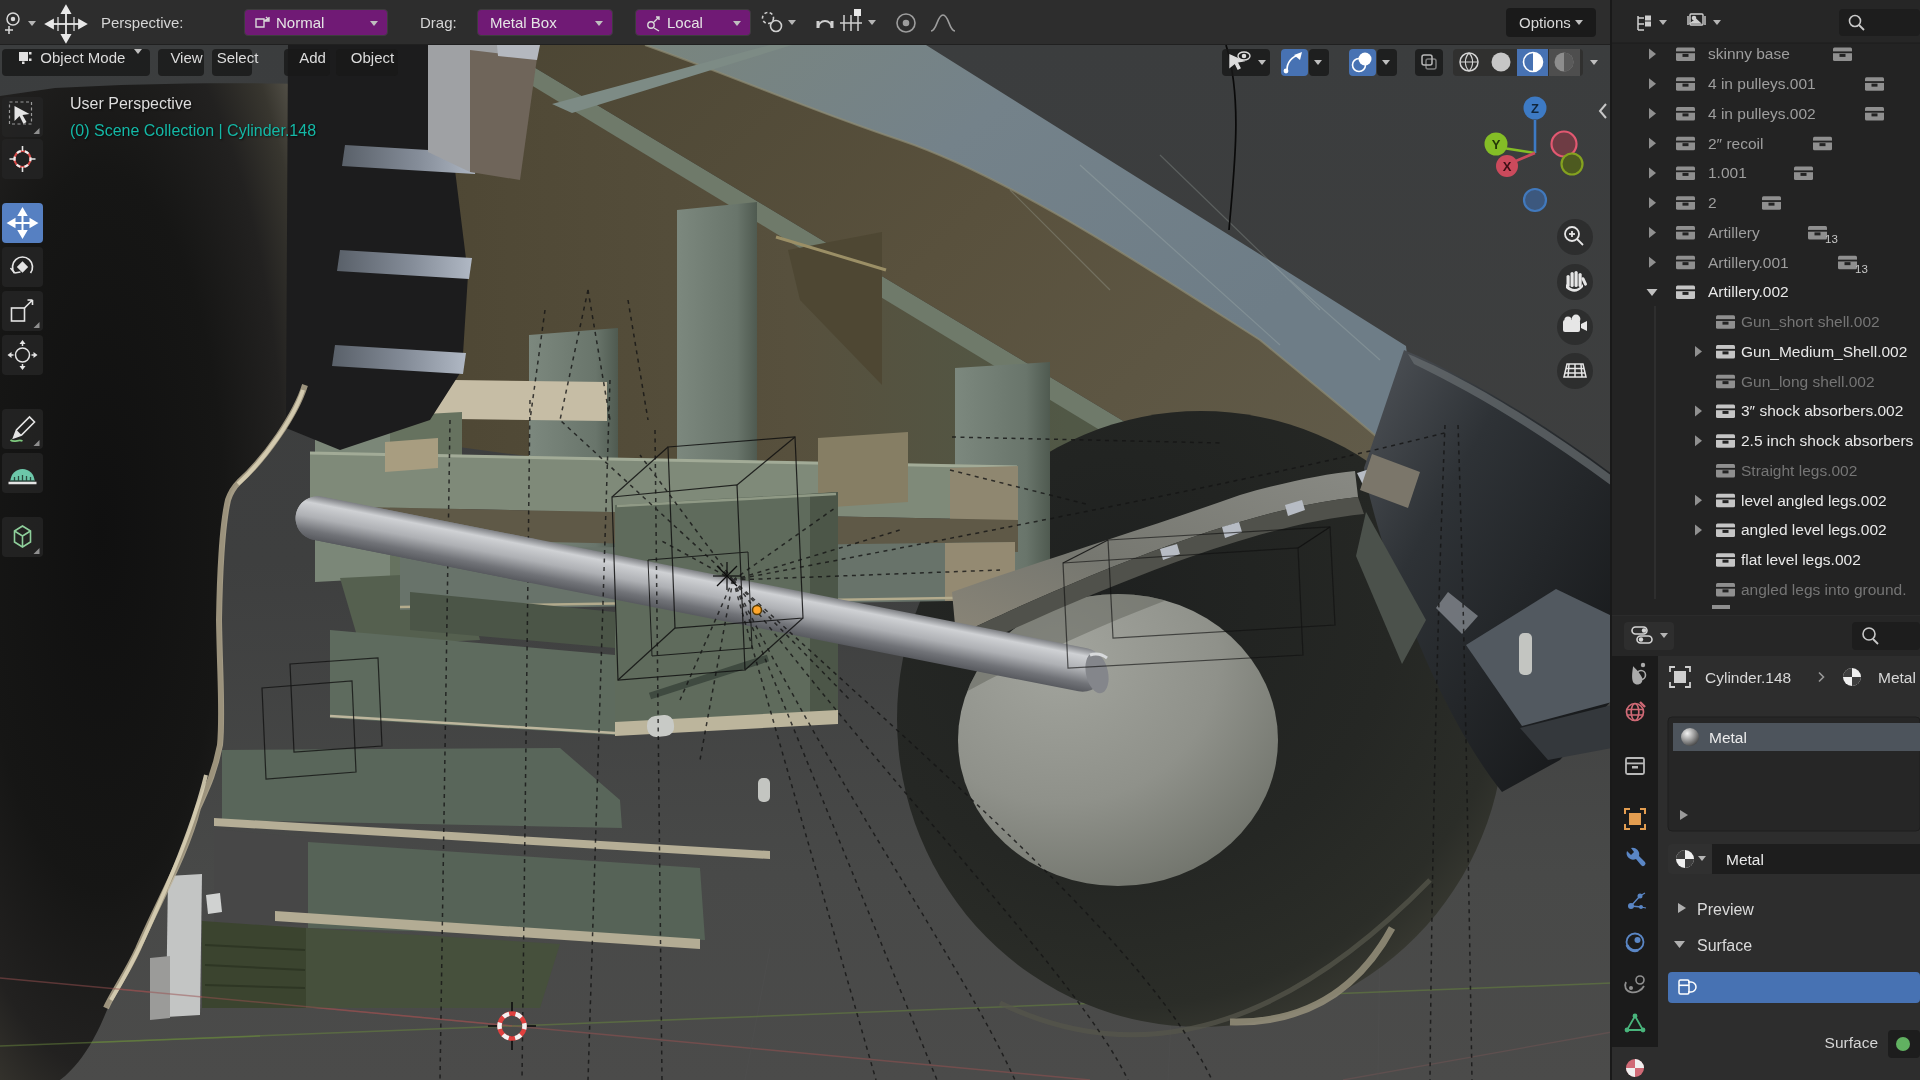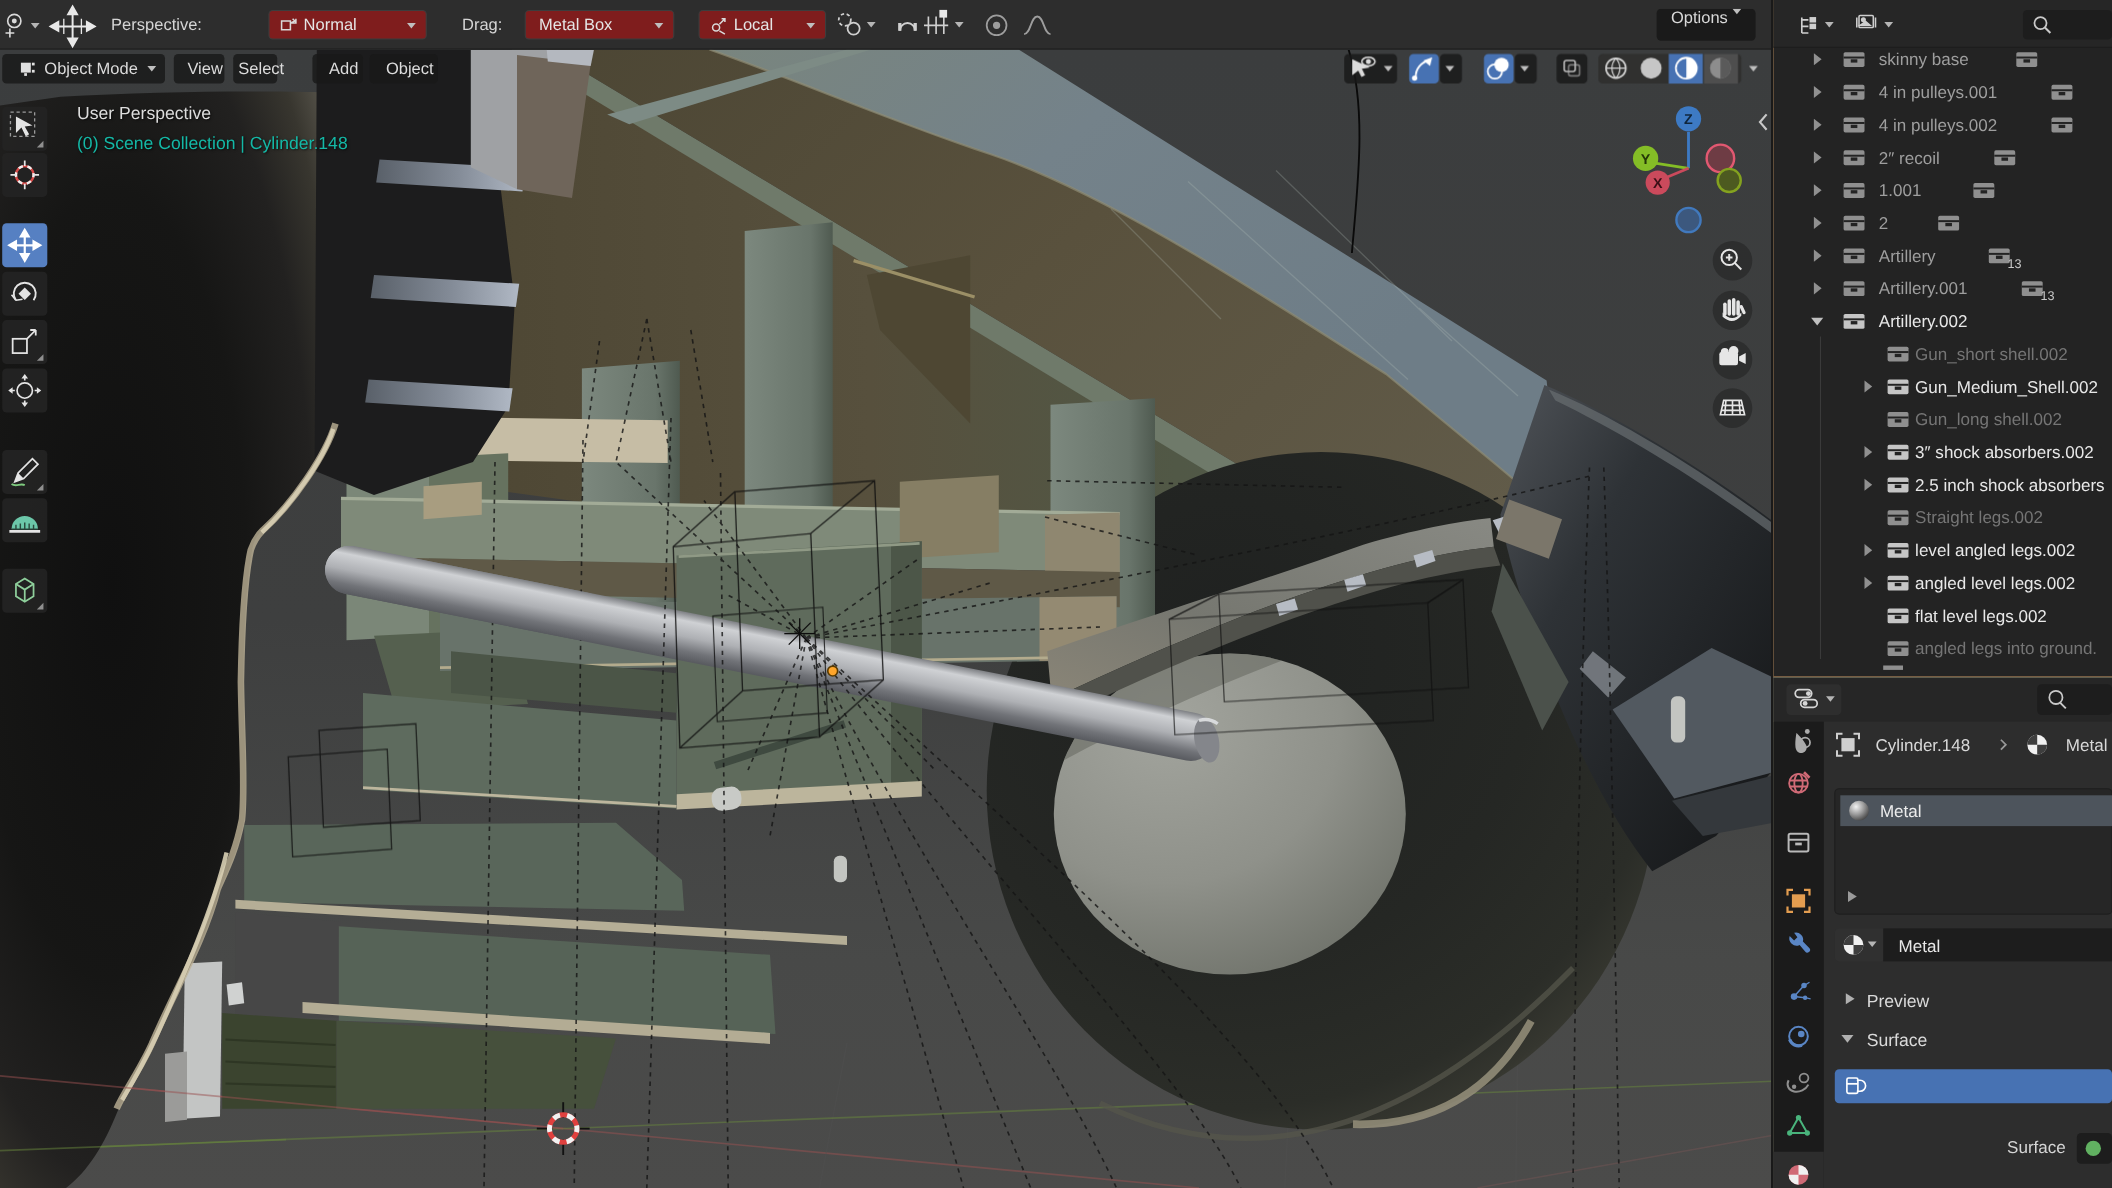--- a/index.html
+++ b/index.html
@@ -3,25 +3,25 @@
 <meta charset="utf-8">
 <style>
   * { margin:0; padding:0; box-sizing:border-box; }
   html,body { width:1920px; height:1080px; overflow:hidden; background:#2b2b2b;
     font-family:"Liberation Sans", sans-serif; }
   #root { position:absolute; top:0; left:0; width:1920px; height:1080px; }
   .abs { position:absolute; }
   
   #topbar { left:0; top:0; width:1612px; height:45px; background:#2d2d2d; border-bottom:1px solid #202020; }
   .tlabel { color:#d5d5d5; font-size:15px; line-height:45px; position:absolute; top:0; }
-  .drop { position:absolute; top:9px; height:27px; background:#7f1d1d; border:1px solid #3d3d3d; border-radius:4px; color:#e5e5e5; font-size:15px; display:flex; align-items:center; }
-  .darkbtn { position:absolute; background:rgba(24,24,24,.85); border-radius:4px; color:#d9d9d9; font-size:15px; display:flex; justify-content:center; }
+  .drop { position:absolute; top:9px; height:27px; background:#701a75; border:1px solid #3d3d3d; border-radius:4px; color:#e5e5e5; font-size:15px; display:flex; align-items:center; }
+  .darkbtn { position:absolute; background:rgba(24,24,24,.85); border-radius:4px; color:#d9d9d9; font-size:15px; display:flex; align-items:center; justify-content:center; }
   .caret { width:0; height:0; border-left:4px solid transparent; border-right:4px solid transparent; border-top:5px solid #bfbfbf; display:inline-block; }
   
-  .vbtn { position:absolute; top:49px; height:27px; background:rgba(24,24,24,.82); border-radius:4px; color:#dcdcdc; font-size:15px; display:flex; align-items:center; justify-content:center;padding-left:11px; }
+  .vbtn { position:absolute; top:49px; height:27px; background:rgba(24,24,24,.82); border-radius:4px; color:#dcdcdc; font-size:15px; display:flex; align-items:flex-start; justify-content:center;padding-left:11px; }
   
   #outliner { left:1612px; top:0; width:308px; height:615px; background:#fdba74; }
   #props { left:1612px; top:616px; width:308px; height:464px; background:#fef9c3; }
   #divider { left:1610px; top:0; width:2px; height:1080px; background:#191919; }
 </style>
 </head>
 <body>
 <div id="root">
 
   <svg class="abs" id="scene" style="left:0;top:45px" width="1612" height="1035" viewBox="0 45 1612 1035">

